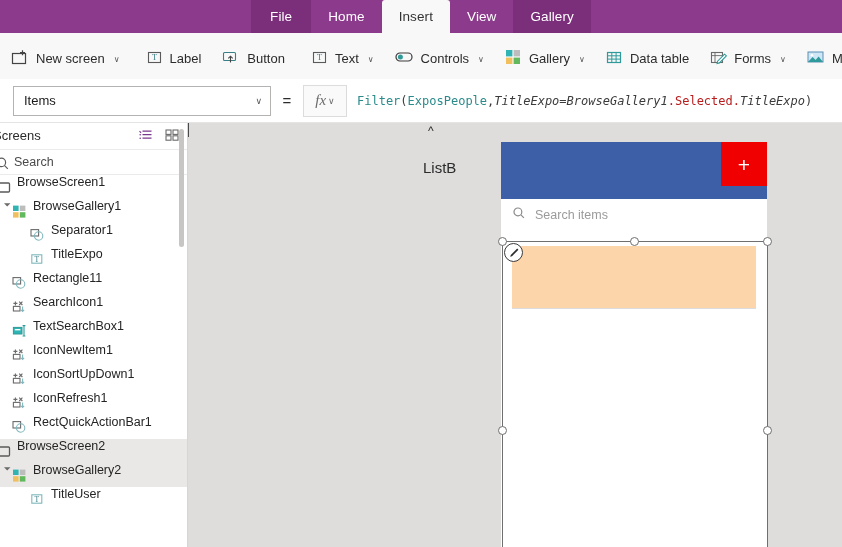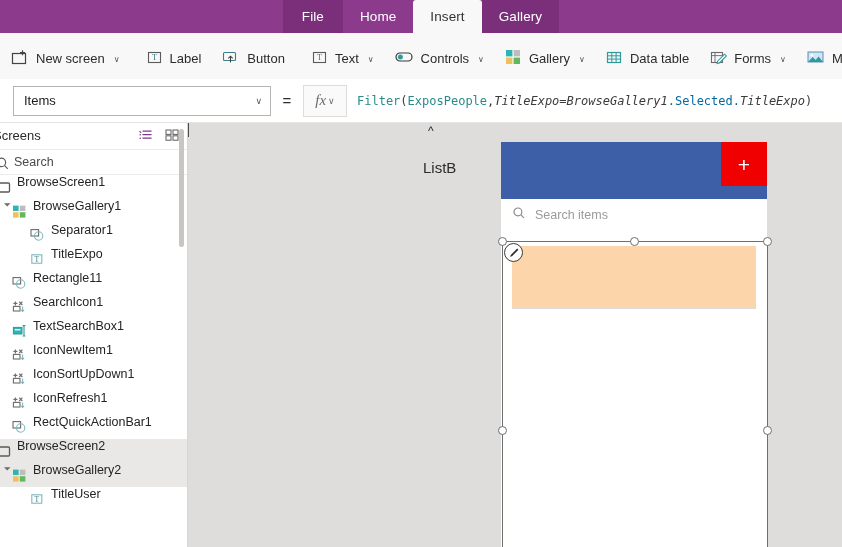--- a/index.html
+++ b/index.html
@@ -68,21 +68,21 @@
   .fx i { font-family: "Liberation Serif", serif; font-style: italic; font-size: 15px; color: #6b6b6b; }
   .fx .cv { font-size: 9px; color: #6b6b6b; }
   .formula {
     flex: 1; height: 44px; display: flex; align-items: center;
     padding-left: 10px; overflow: hidden; white-space: nowrap;
     font-family: "DejaVu Sans Mono", monospace; font-size: 12px;
   }
   .f-fn   { color: #2b8a8a; }
   .f-pun  { color: #3b3b3b; }
   .f-id   { color: #3b3b3b; font-style: italic; }
-  .f-pl   { color: #0369a1; }
+  .f-pl   { color: #b91c1c; }
 
   
   .treepanel {
     position: absolute; left: 0; top: 123px; width: 188px; height: 424px;
     background: #ffffff; border-right: 1px solid #d8d6d4; overflow: hidden;
   }
   .tp-head {
     height: 26px; display: flex; align-items: center;
     padding-left: 0; position: relative;
   }
@@ -159,20 +159,21 @@
 </head>
 <body>
 
 <div id="app">
 
   <div class="tabbar">
     <div class="tabs" id="tabs-host">
         <div class="tab file">File</div>
         <div class="tab">Home</div>
         <div class="tab active">Insert</div>
+        <div class="tab">View</div>
         <div class="tab contextual">Gallery</div>
       </div>
   </div>
 
   <div class="ribbon">
     <div class="rb-item">
       <span class="rb-ico">
         <svg width="19" height="19" viewBox="0 0 19 19">
           <rect x="2.5" y="5.5" width="13" height="10" fill="none" stroke="#444" stroke-width="1.2"></rect>
           <path d="M12.5 2.2 v5 M10 4.7 h5" stroke="#444" stroke-width="1.2" fill="none"></path>

